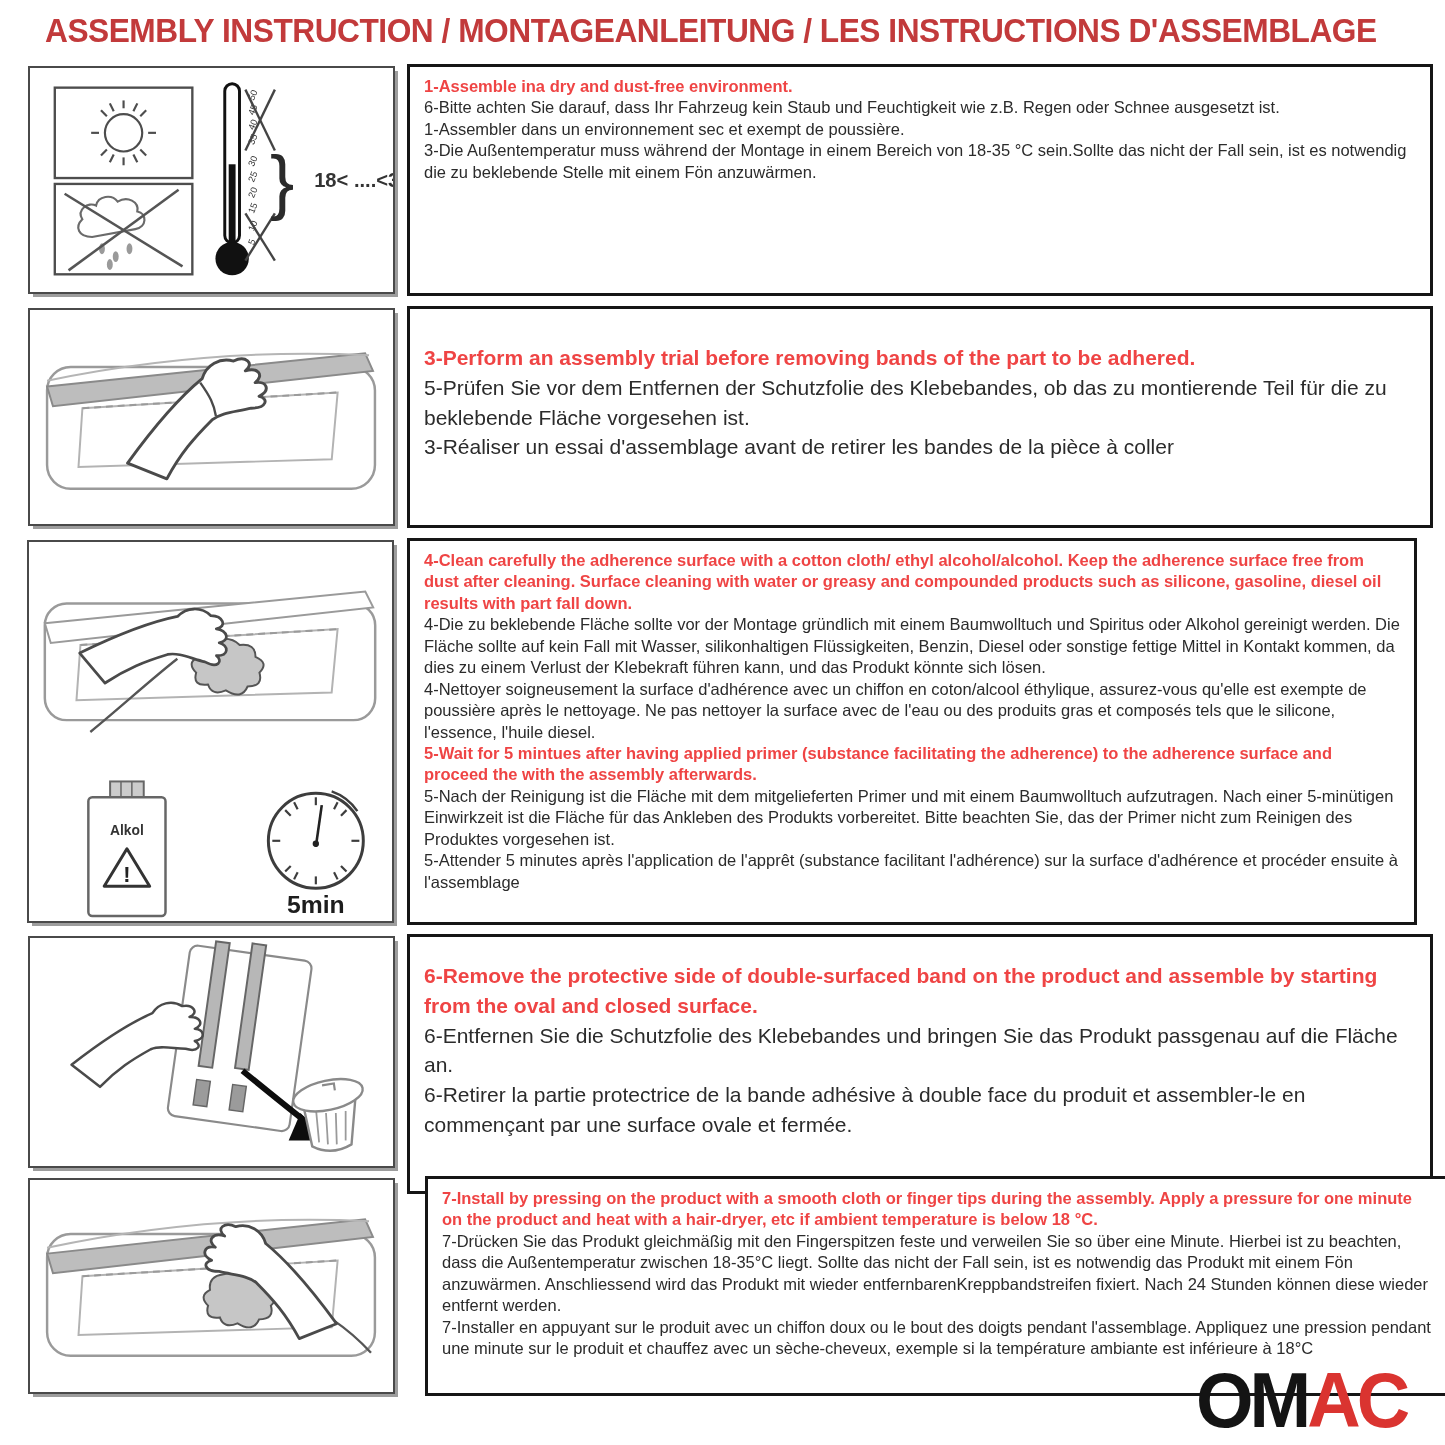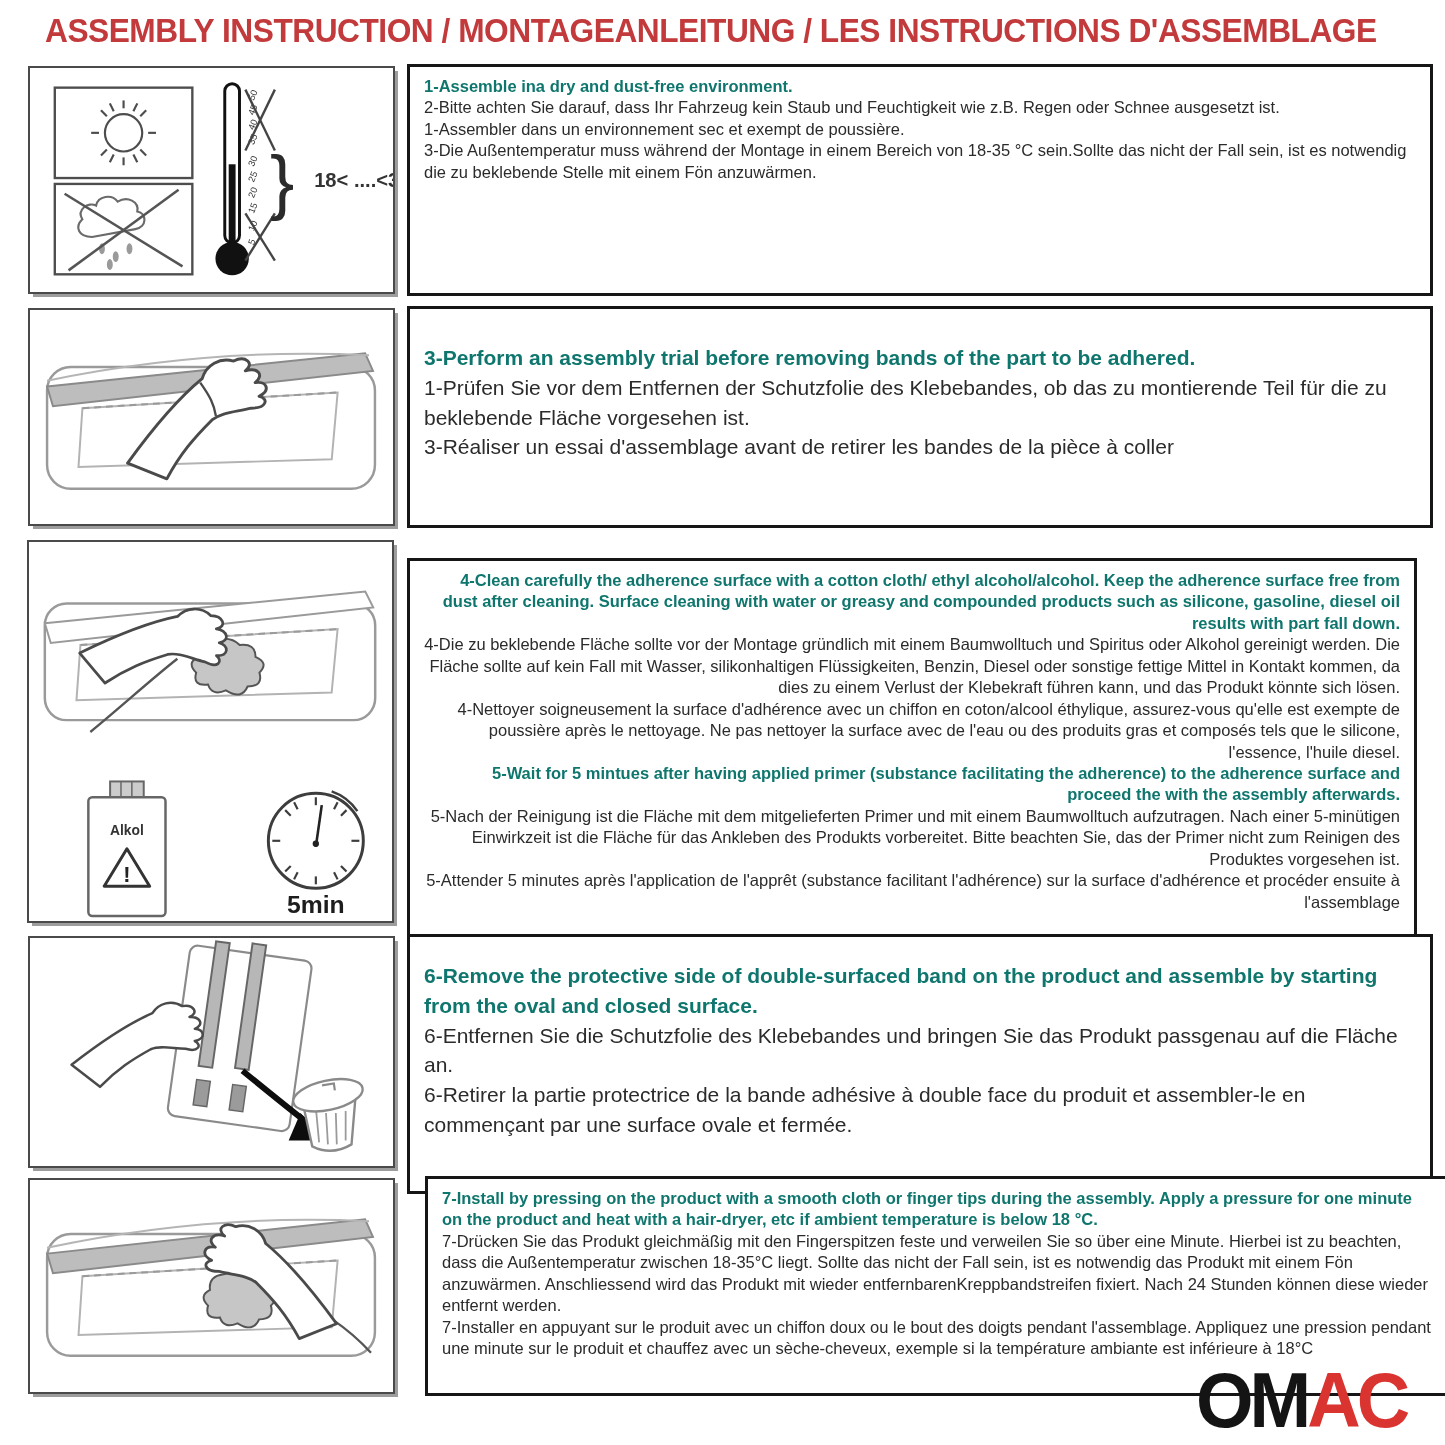--- a/index.html
+++ b/index.html
@@ -13,21 +13,21 @@
 
   .figbox { position:absolute; background:#fff; border:2px solid #4a4a4a;
             box-shadow:4px 4px 0 -1px #9d9d9d; }
   .figbox svg { display:block; width:100%; height:100%; }
 
   .textbox { position:absolute; background:#fff; border:3px solid #161616;
              padding:9px 14px; overflow:hidden; color:#2b2b2b; }
   .t-sm { font-size:16.5px; line-height:1.3; }
   .t-lg { font-size:21px; line-height:1.42; }
   .textbox p { margin:0; }
-  p.b { font-weight:700; color:#0f766e; }
+  p.b { font-weight:700; color:#ef4444; }
   .gap  { margin-top:21px; }
   .gap2 { margin-top:24px; }
   .center-pad { padding-top:34px; }
   .pad-md { padding-top:24px; }
 
   svg text { font-family:"Liberation Sans",sans-serif; }
 
   .logo { position:absolute; left:1196px; top:1356px; font-size:74px; font-weight:700;
           letter-spacing:-4px; white-space:nowrap; transform:scaleY(1.05);
           transform-origin:left top; z-index:5; }
@@ -104,40 +104,40 @@
             <line x1="248" y1="148" x2="218" y2="196"></line>
         </g>
         <text x="243" y="140" font-size="74" fill="#2b2b2b">}</text>
         <text x="288" y="121" font-size="20.5" font-weight="bold" fill="#333">18&lt; ....&lt;35 C</text>
       </g>
     </svg>
   </div>
 
   <div class="textbox t-sm" style="left:407px; top:64px; width:1026px; height:232px;">
     <p class="b">1-Assemble ina dry and dust-free environment.</p>
-    <p>2-Bitte achten Sie darauf, dass Ihr Fahrzeug kein Staub und Feuchtigkeit wie z.B. Regen oder Schnee ausgesetzt ist.</p>
+    <p>6-Bitte achten Sie darauf, dass Ihr Fahrzeug kein Staub und Feuchtigkeit wie z.B. Regen oder Schnee ausgesetzt ist.</p>
     <p>1-Assembler dans un environnement sec et exempt de poussière.</p>
     <p>3-Die Außentemperatur muss während der Montage in einem Bereich von 18-35 °C  sein.Sollte das nicht der Fall sein, ist es notwendig die zu beklebende Stelle mit einem Fön anzuwärmen.</p>
   </div>
 
   <div class="figbox" style="left:28px; top:308px; width:367px; height:218px;">
     <svg viewBox="0 0 367 218">
       <rect x="16" y="58" width="334" height="124" rx="24" fill="#fff" stroke="#9a9a9a" stroke-width="2.5"></rect>
       <polygon points="16,78 340,44 348,62 22,98" fill="#bdbdbd" stroke="#8a8a8a" stroke-width="2"></polygon>
       <path d="M16 72 Q180 38 344 46" fill="none" stroke="#b5b5b5" stroke-width="2"></path>
       <polygon points="52,100 312,84 306,152 48,160" fill="#fff" stroke="#b3b3b3" stroke-width="2"></polygon>
       <line x1="52" y1="100" x2="312" y2="84" stroke="#9a9a9a" stroke-width="2" stroke-dasharray="7 5"></line>
       <use href="#glove" transform="translate(160,44)"></use>
       <path d="M172 74 C182 88 186 96 188 108" fill="none" stroke="#4a4a4a" stroke-width="2.4"></path>
     </svg>
   </div>
 
   <div class="textbox t-lg center-pad" style="left:407px; top:306px; width:1026px; height:222px;">
     <p class="b">3-Perform an assembly trial before removing bands of the part to be adhered.</p>
-    <p>1-Prüfen Sie vor dem Entfernen der Schutzfolie des Klebebandes, ob das zu montierende Teil für die zu beklebende Fläche vorgesehen ist.</p>
+    <p>5-Prüfen Sie vor dem Entfernen der Schutzfolie des Klebebandes, ob das zu montierende Teil für die zu beklebende Fläche vorgesehen ist.</p>
     <p>3-Réaliser un essai d'assemblage avant de retirer les bandes de la pièce à coller</p>
   </div>
 
   <div class="figbox" style="left:27px; top:540px; width:367px; height:383px;">
     <svg viewBox="0 0 367 383">
       <rect x="16" y="62" width="334" height="118" rx="22" fill="#fff" stroke="#9a9a9a" stroke-width="2.5"></rect>
       <polygon points="16,82 340,50 348,66 22,102" fill="#fff" stroke="#9a9a9a" stroke-width="2"></polygon>
       <polygon points="52,104 312,88 306,152 48,160" fill="#fff" stroke="#b3b3b3" stroke-width="2"></polygon>
       <line x1="52" y1="104" x2="312" y2="88" stroke="#9a9a9a" stroke-width="2" stroke-dasharray="7 5"></line>
       <path d="M62 192 C95 165 122 140 150 118" fill="none" stroke="#555" stroke-width="2.4"></path>
@@ -171,21 +171,21 @@
             <line x1="271.6" y1="333.8" x2="268" y2="341"></line>
         </g>
         <line x1="290" y1="308" x2="296" y2="266" stroke="#222" stroke-width="2.6"></line>
         <circle cx="290" cy="305" r="3.2" fill="#222"></circle>
         <path d="M306 252 A52 52 0 0 1 332 272" fill="none" stroke="#3d3d3d" stroke-width="2.4"></path>
         <text x="290" y="375" text-anchor="middle" font-size="25" font-weight="bold" fill="#1d1d1d">5min</text>
       </g>
     </svg>
   </div>
 
-  <div class="textbox t-sm" style="left:407px; top:558px; width:1010px; height:387px;text-align:right;">
+  <div class="textbox t-sm" style="left:407px; top:538px; width:1010px; height:387px;">
     <p class="b">4-Clean carefully the adherence surface with a cotton cloth/ ethyl alcohol/alcohol. Keep the adherence surface free from dust after cleaning. Surface cleaning with water or greasy and compounded products such as silicone, gasoline, diesel oil results with part fall down.</p>
     <p>4-Die zu beklebende Fläche sollte vor der Montage gründlich mit einem Baumwolltuch und Spiritus oder Alkohol gereinigt werden. Die Fläche sollte auf kein Fall mit Wasser, silikonhaltigen Flüssigkeiten, Benzin, Diesel oder sonstige fettige Mittel in Kontakt kommen, da dies zu einem Verlust der Klebekraft führen kann, und das Produkt könnte sich lösen.</p>
     <p>4-Nettoyer soigneusement la surface d'adhérence avec un chiffon en coton/alcool éthylique, assurez-vous qu'elle est exempte de poussière après le nettoyage. Ne pas nettoyer la surface avec de l'eau ou des produits gras et composés tels que le silicone, l'essence, l'huile diesel.</p>
     <p class="b gap2">5-Wait for 5 mintues after having applied primer (substance facilitating the adherence) to the adherence surface and proceed the with the assembly afterwards.</p>
     <p>5-Nach der Reinigung ist die Fläche mit dem mitgelieferten Primer und mit einem Baumwolltuch aufzutragen. Nach einer 5-minütigen Einwirkzeit ist die Fläche für das Ankleben des Produkts vorbereitet. Bitte beachten Sie, das der Primer nicht zum Reinigen des Produktes vorgesehen ist.</p>
     <p>5-Attender 5 minutes après l'application de l'apprêt (substance facilitant l'adhérence) sur la surface d'adhérence et procéder ensuite à l'assemblage</p>
   </div>
 
   <div class="figbox" style="left:28px; top:936px; width:367px; height:232px;">
     <svg viewBox="0 0 367 232">

